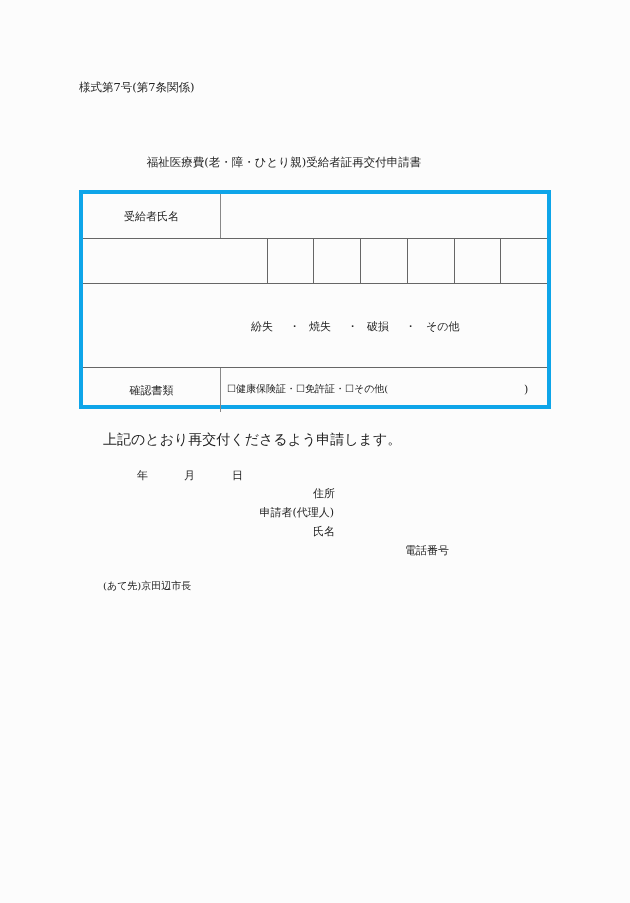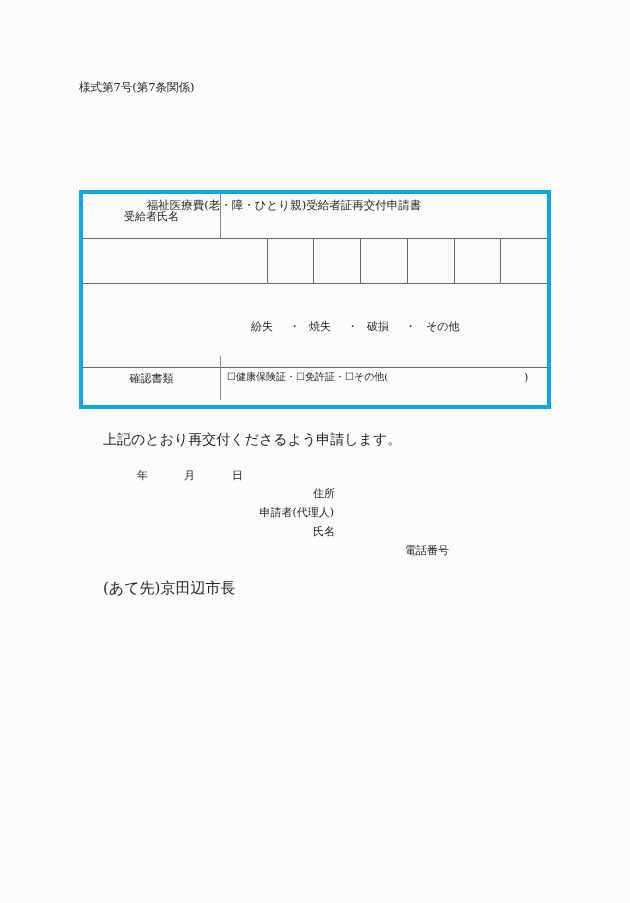--- a/index.html
+++ b/index.html
@@ -12,21 +12,21 @@
       height: 903px;
       position: relative;
       overflow: hidden;
       font-family: "DejaVu Serif", "Liberation Serif", serif;
       color: #222;
       font-size: 11px;
     }
     .abs { position: absolute; white-space: nowrap; line-height: 1; }
 
     #form-number { left: 79px; top: 82px; font-size: 11.5px; }
-    #doc-title { left: 0; width: 568px; top: 157px; text-align: center; font-size: 11.5px; margin-top: 43px; }
+    #doc-title { left: 0; width: 568px; top: 157px; text-align: center; font-size: 11.5px; }
 
     
     #form-table {
       position: absolute;
       left: 79px;
       top: 190px;
       width: 472px;
       height: 219px;
       border: 4px solid #0ea5e9;
       box-sizing: border-box;
@@ -56,42 +56,42 @@
       position: absolute;
       left: 138px;
       right: 0;
       top: 0;
       height: 100%;
       box-sizing: border-box;
     }
     #row-name { top: 0; height: 45px; }
     #row-number { top: 45px; height: 45px; }
     #row-reason { top: 90px; height: 84px; }
-    #row-docs { top: 162px; height: 44px; text-decoration: underline; }
+    #row-docs { top: 174px; height: 44px; text-decoration: underline; }
 
     .digit-boxes {
       display: flex;
       height: 100%;
     }
     .digit-box {
       flex: 1;
       border-right: 1px solid #666;
       box-sizing: border-box;
       height: 100%;
     }
     .digit-box:last-child { border-right: none; }
 
     .reason-item { position: absolute; top: 37px; font-size: 11px; line-height: 1; }
     .docs-text { position: absolute; left: 6px; top: 16px; font-size: 10px; line-height: 1; white-space: nowrap; }
     .docs-close { position: absolute; left: 303px; top: 16px; font-size: 11px; line-height: 1; }
 
     #declaration { left: 103px; top: 432px; font-size: 14px; }
     .date-part { top: 470px; font-size: 11px; }
     .applicant-label { font-size: 11px; text-align: center; }
-    #addressee { left: 103px; top: 581px; font-size: 15px; }
+    #addressee { left: 103px; top: 581px; font-size: 10px; }
   </style>
 </head>
 <body>
 
 <div class="abs" id="form-number">様式第7号(第7条関係)</div>
 
 <div class="abs" id="doc-title">福祉医療費(老・障・ひとり親)受給者証再交付申請書</div>
 
 <div id="form-table">
 

